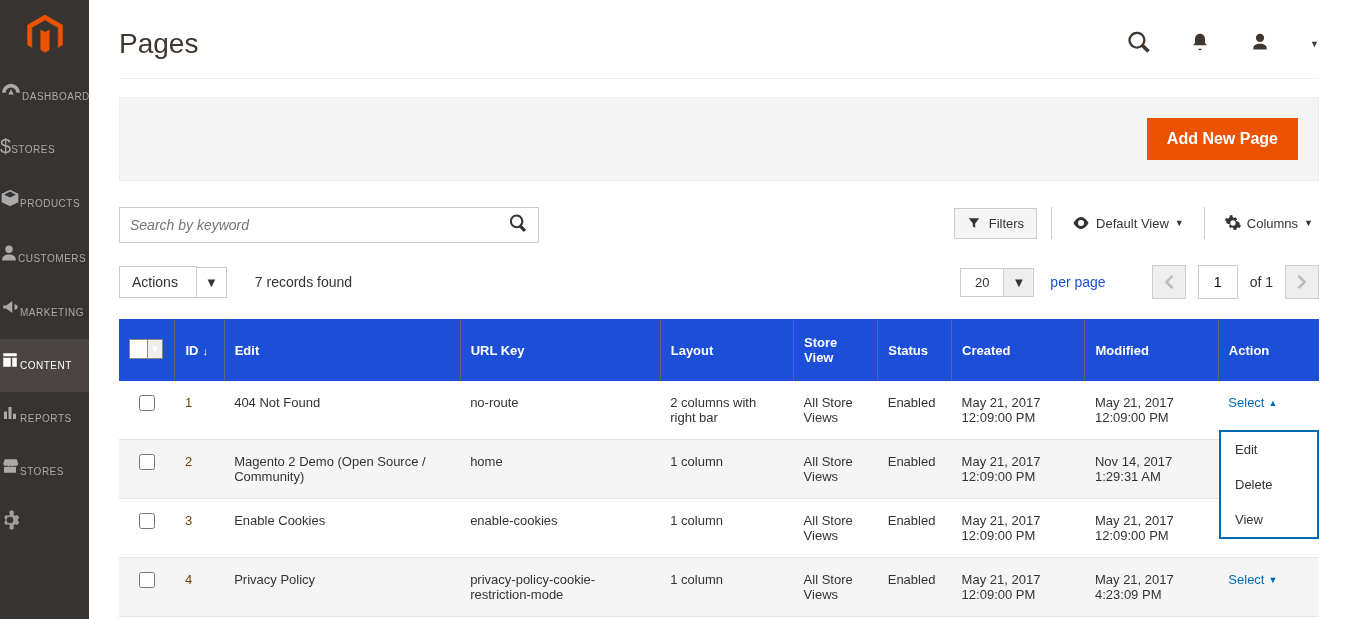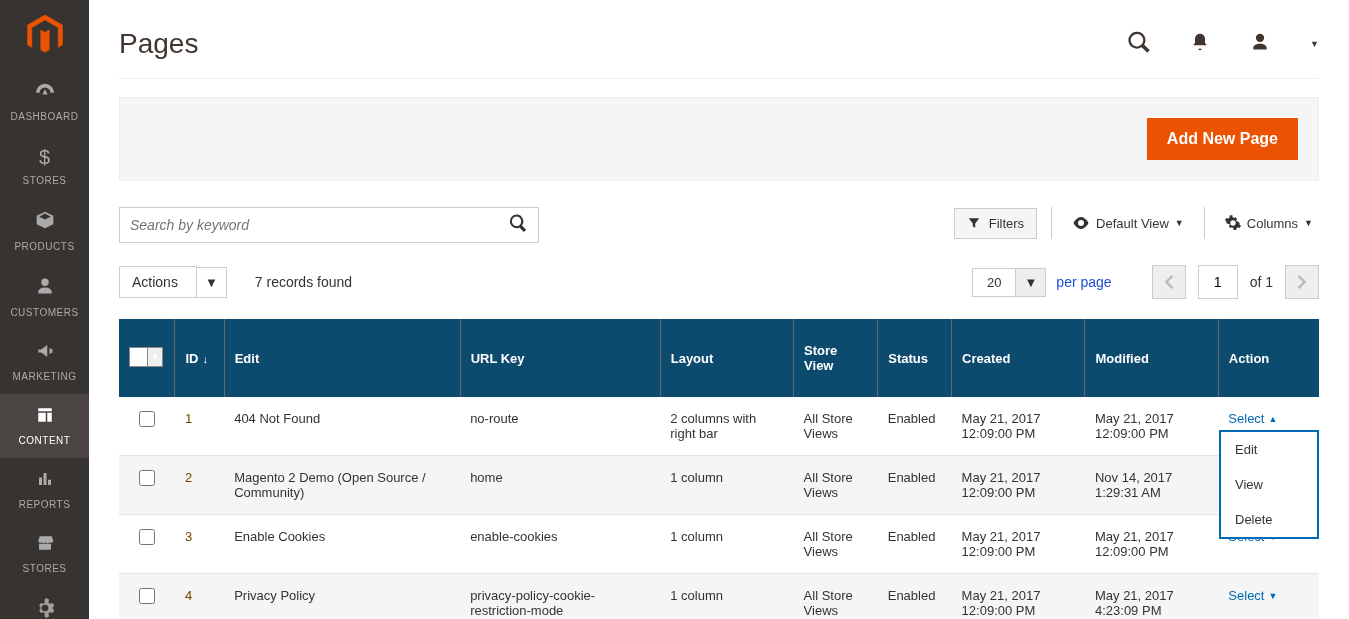--- a/index.html
+++ b/index.html
@@ -2,21 +2,21 @@
 <html><head>
 <meta charset="utf-8">
 <style>
 * { box-sizing: border-box; margin: 0; padding: 0; }
 body { font-family: 'Helvetica Neue', Arial, sans-serif; font-size: 13px; color: #333; background: #fff; overflow-x: hidden; }
 
 
 .sidebar { position: fixed; left: 0; top: 0; width: 89px; height: 100vh; background: #373330; z-index: 100; }
 .logo { display: flex; align-items: center; justify-content: center; height: 70px; }
 .logo svg { width: 36px; height: 40px; }
-.nav-item { display: flex; flex-direction: column; align-items: center; justify-content: flex-start; padding: 12px 0; cursor: pointer; color: #aaa; font-size: 10px; text-align: center; }
+.nav-item { display: flex; flex-direction: row; align-items: center; justify-content: flex-start; padding: 12px 0; cursor: pointer; color: #aaa; font-size: 10px; text-align: center; }
 .nav-item.active { background: #4a4542; color: #fff; }
 .nav-icon { font-size: 20px; margin-bottom: 6px; color: #aaa; }
 .nav-item.active .nav-icon { color: #fff; }
 .nav-label { letter-spacing: 0.5px; }
 
 
 .main { margin-left: 89px; padding: 0 30px 30px; }
 .header-row { display: flex; align-items: center; justify-content: space-between; padding: 28px 0 18px; border-bottom: 1px solid #eee; }
 .page-title { font-size: 28px; font-weight: 400; color: #41362f; }
 .header-icons { display: flex; align-items: center; gap: 40px; }
@@ -33,33 +33,33 @@
 .search-btn { background: none; border: none; cursor: pointer; font-size: 18px; color: #333; }
 .tool-btn { display: inline-flex; align-items: center; gap: 8px; border: 1px solid #ccc; padding: 7px 12px; background: #f5f5f5; cursor: pointer; font-size: 13px; color: #333; }
 .tool-link { display: inline-flex; align-items: center; gap: 6px; cursor: pointer; font-size: 13px; color: #333; padding: 7px 6px; }
 .divider { width: 1px; height: 32px; background: #ccc; }
 
 .controls-row { display: flex; align-items: center; justify-content: space-between; margin-top: 22px; }
 .actions-select { display: inline-flex; align-items: center; }
 .actions-select .sel { border: 1px solid #ccc; padding: 7px 18px 7px 12px; font-size: 14px; background: #fff; }
 .actions-select .drop { border: 1px solid #ccc; border-left: none; padding: 7px 8px; background: #fff; cursor: pointer; }
 .records-found { margin-left: 28px; font-size: 14px; color: #333; }
-.pagination { display: flex; align-items: center; gap: 10px; }
+.pagination { display: flex; align-items: center; gap: 16px; }
 .per-page-box { display: inline-flex; }
 .per-page-box .num { border: 1px solid #ccc; padding: 6px 14px; background: #fff; }
 .per-page-box .drop { border: 1px solid #ccc; border-left: none; padding: 6px 8px; background: #eee; cursor: pointer; }
 .per-page-label { font-size: 14px; color: #1d4ed8; }
 .page-nav { display: flex; align-items: center; gap: 12px; margin-left: 30px; }
 .page-btn { border: 1px solid #ccc; width: 34px; height: 34px; display: flex; align-items: center; justify-content: center; background: #eee; color: #bbb; cursor: pointer; }
 .page-input { border: 1px solid #ccc; width: 40px; height: 34px; text-align: center; font-size: 14px; }
 .page-of { font-size: 14px; color: #333; }
 
 
 table.data-grid { width: 100%; border-collapse: collapse; margin-top: 20px; }
-table.data-grid thead th { background: #0c4a6e; color: #fff; text-align: left; padding: 24px 10px; font-weight: 600; font-size: 13px; border-right: 1px solid #666; }
+table.data-grid thead th { background: #1d4ed8; color: #fff; text-align: left; padding: 16px 10px; font-weight: 600; font-size: 13px; border-right: 1px solid #666; }
 table.data-grid thead th:last-child { border-right: none; }
 table.data-grid tbody td { padding: 14px 10px; border-bottom: 1px solid #e5e5e5; vertical-align: top; font-size: 13px; color: #333; }
 table.data-grid tbody tr:nth-child(even) td { background: #f5f5f5; }
 .col-check { width: 48px; text-align: center; }
 .col-id { width: 48px; }
 .col-title { width: 230px; }
 .col-url { width: 195px; }
 .col-layout { width: 130px; }
 .col-store { width: 82px; }
 .col-status { width: 72px; }
@@ -337,15 +337,15 @@
           <td>May 21, 2017</td>
           <td></td>
         </tr>
       </tbody>
   </table>
 
 </div>
 
 <div class="dropdown-menu">
   <div>Edit</div>
+  <div>Delete</div>
   <div>View</div>
-  <div>Delete</div>
 </div>
 
 </body></html>

